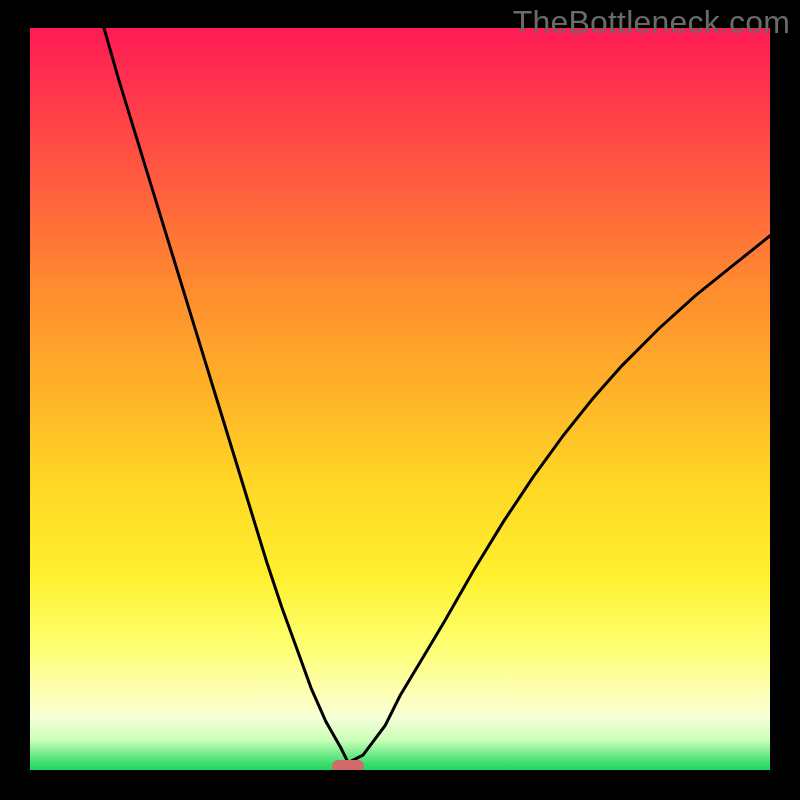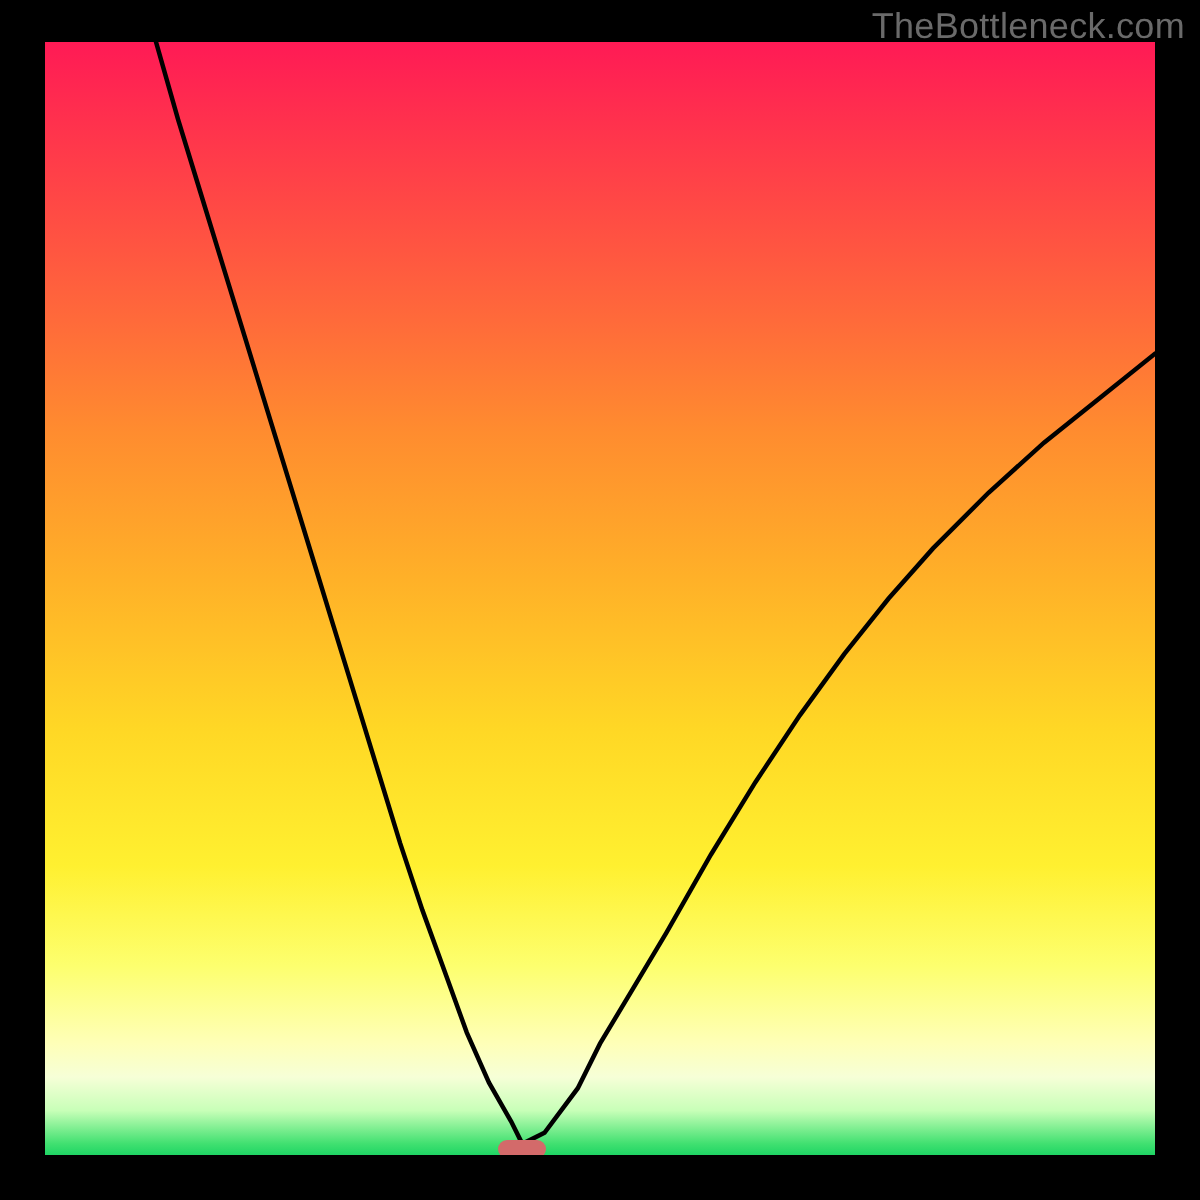--- a/index.html
+++ b/index.html
@@ -53,21 +53,21 @@
     width: 32px;
     height: 12px;
     background: #d36a6a;
     border-radius: 6px;
   }
   .watermark {
     position: absolute;
     top: 4px;
     right: 10px;
     font-family: Arial, Helvetica, sans-serif;
-    font-size: 24px;
+    font-size: 32px;
     font-weight: 400;
     color: #6a6a6a;
     letter-spacing: 0.2px;
   }
 </style>
 </head>
 <body>
 
 <div class="frame">
   <div class="plot-area">

